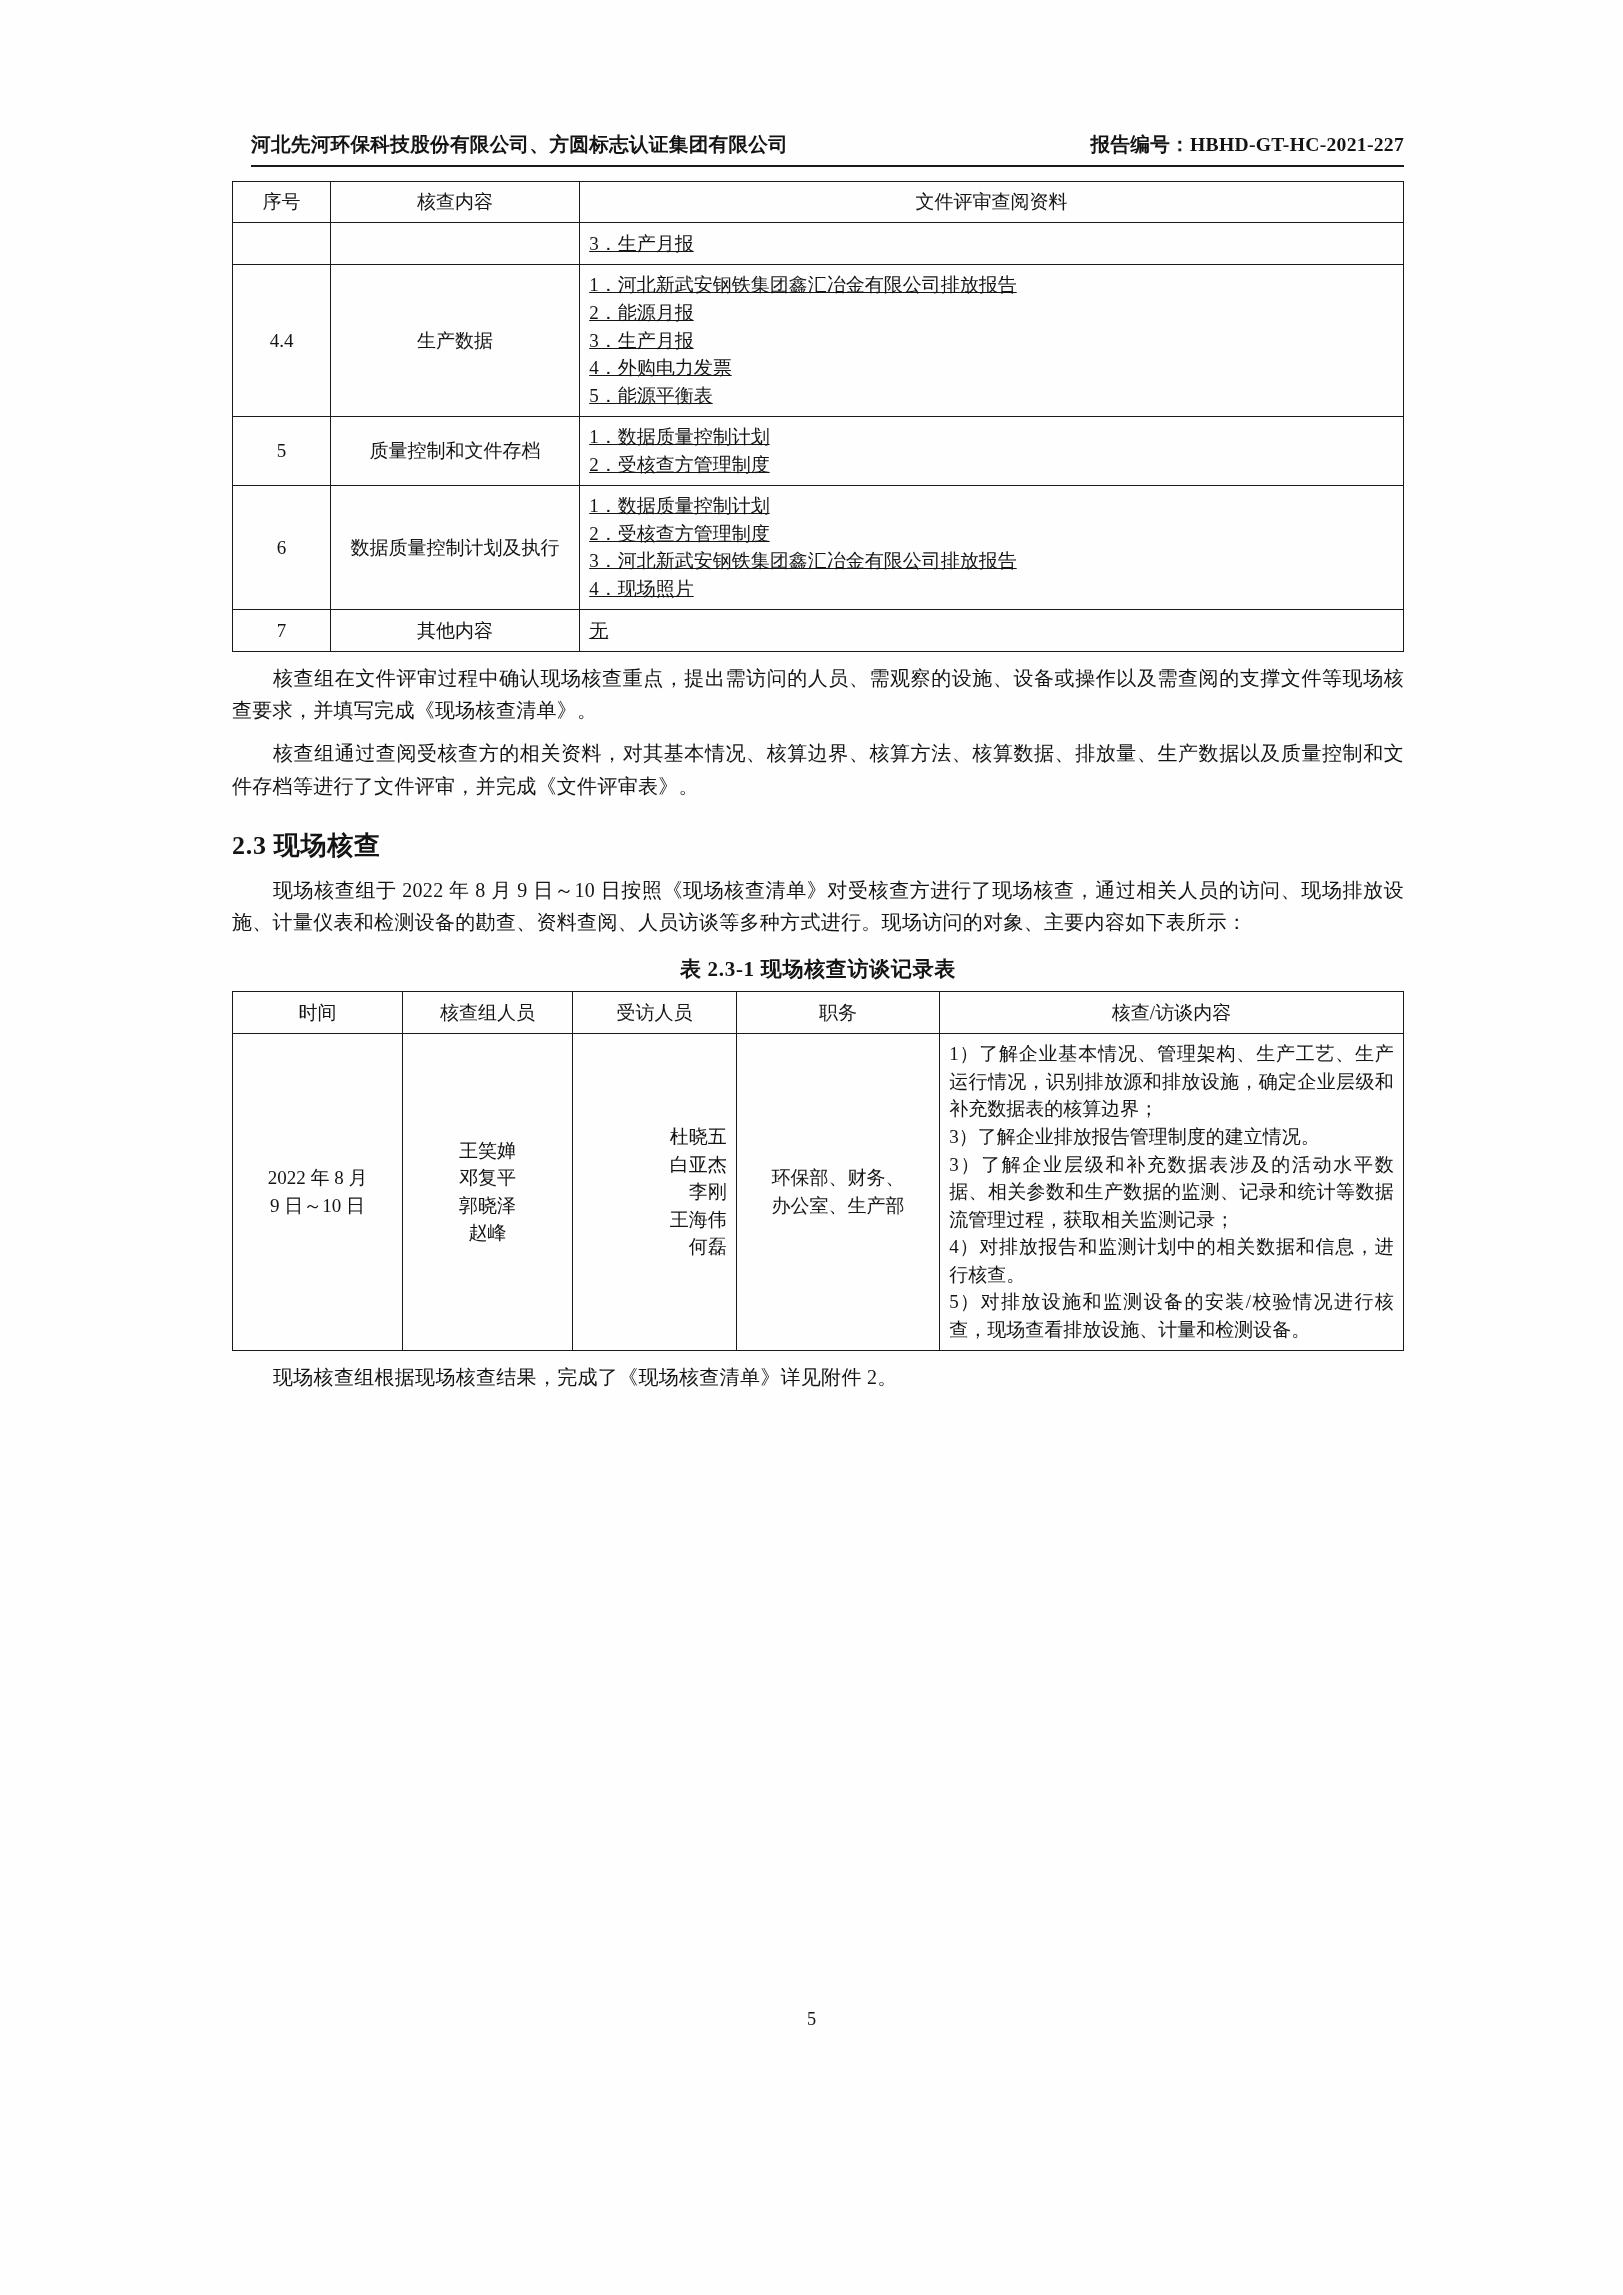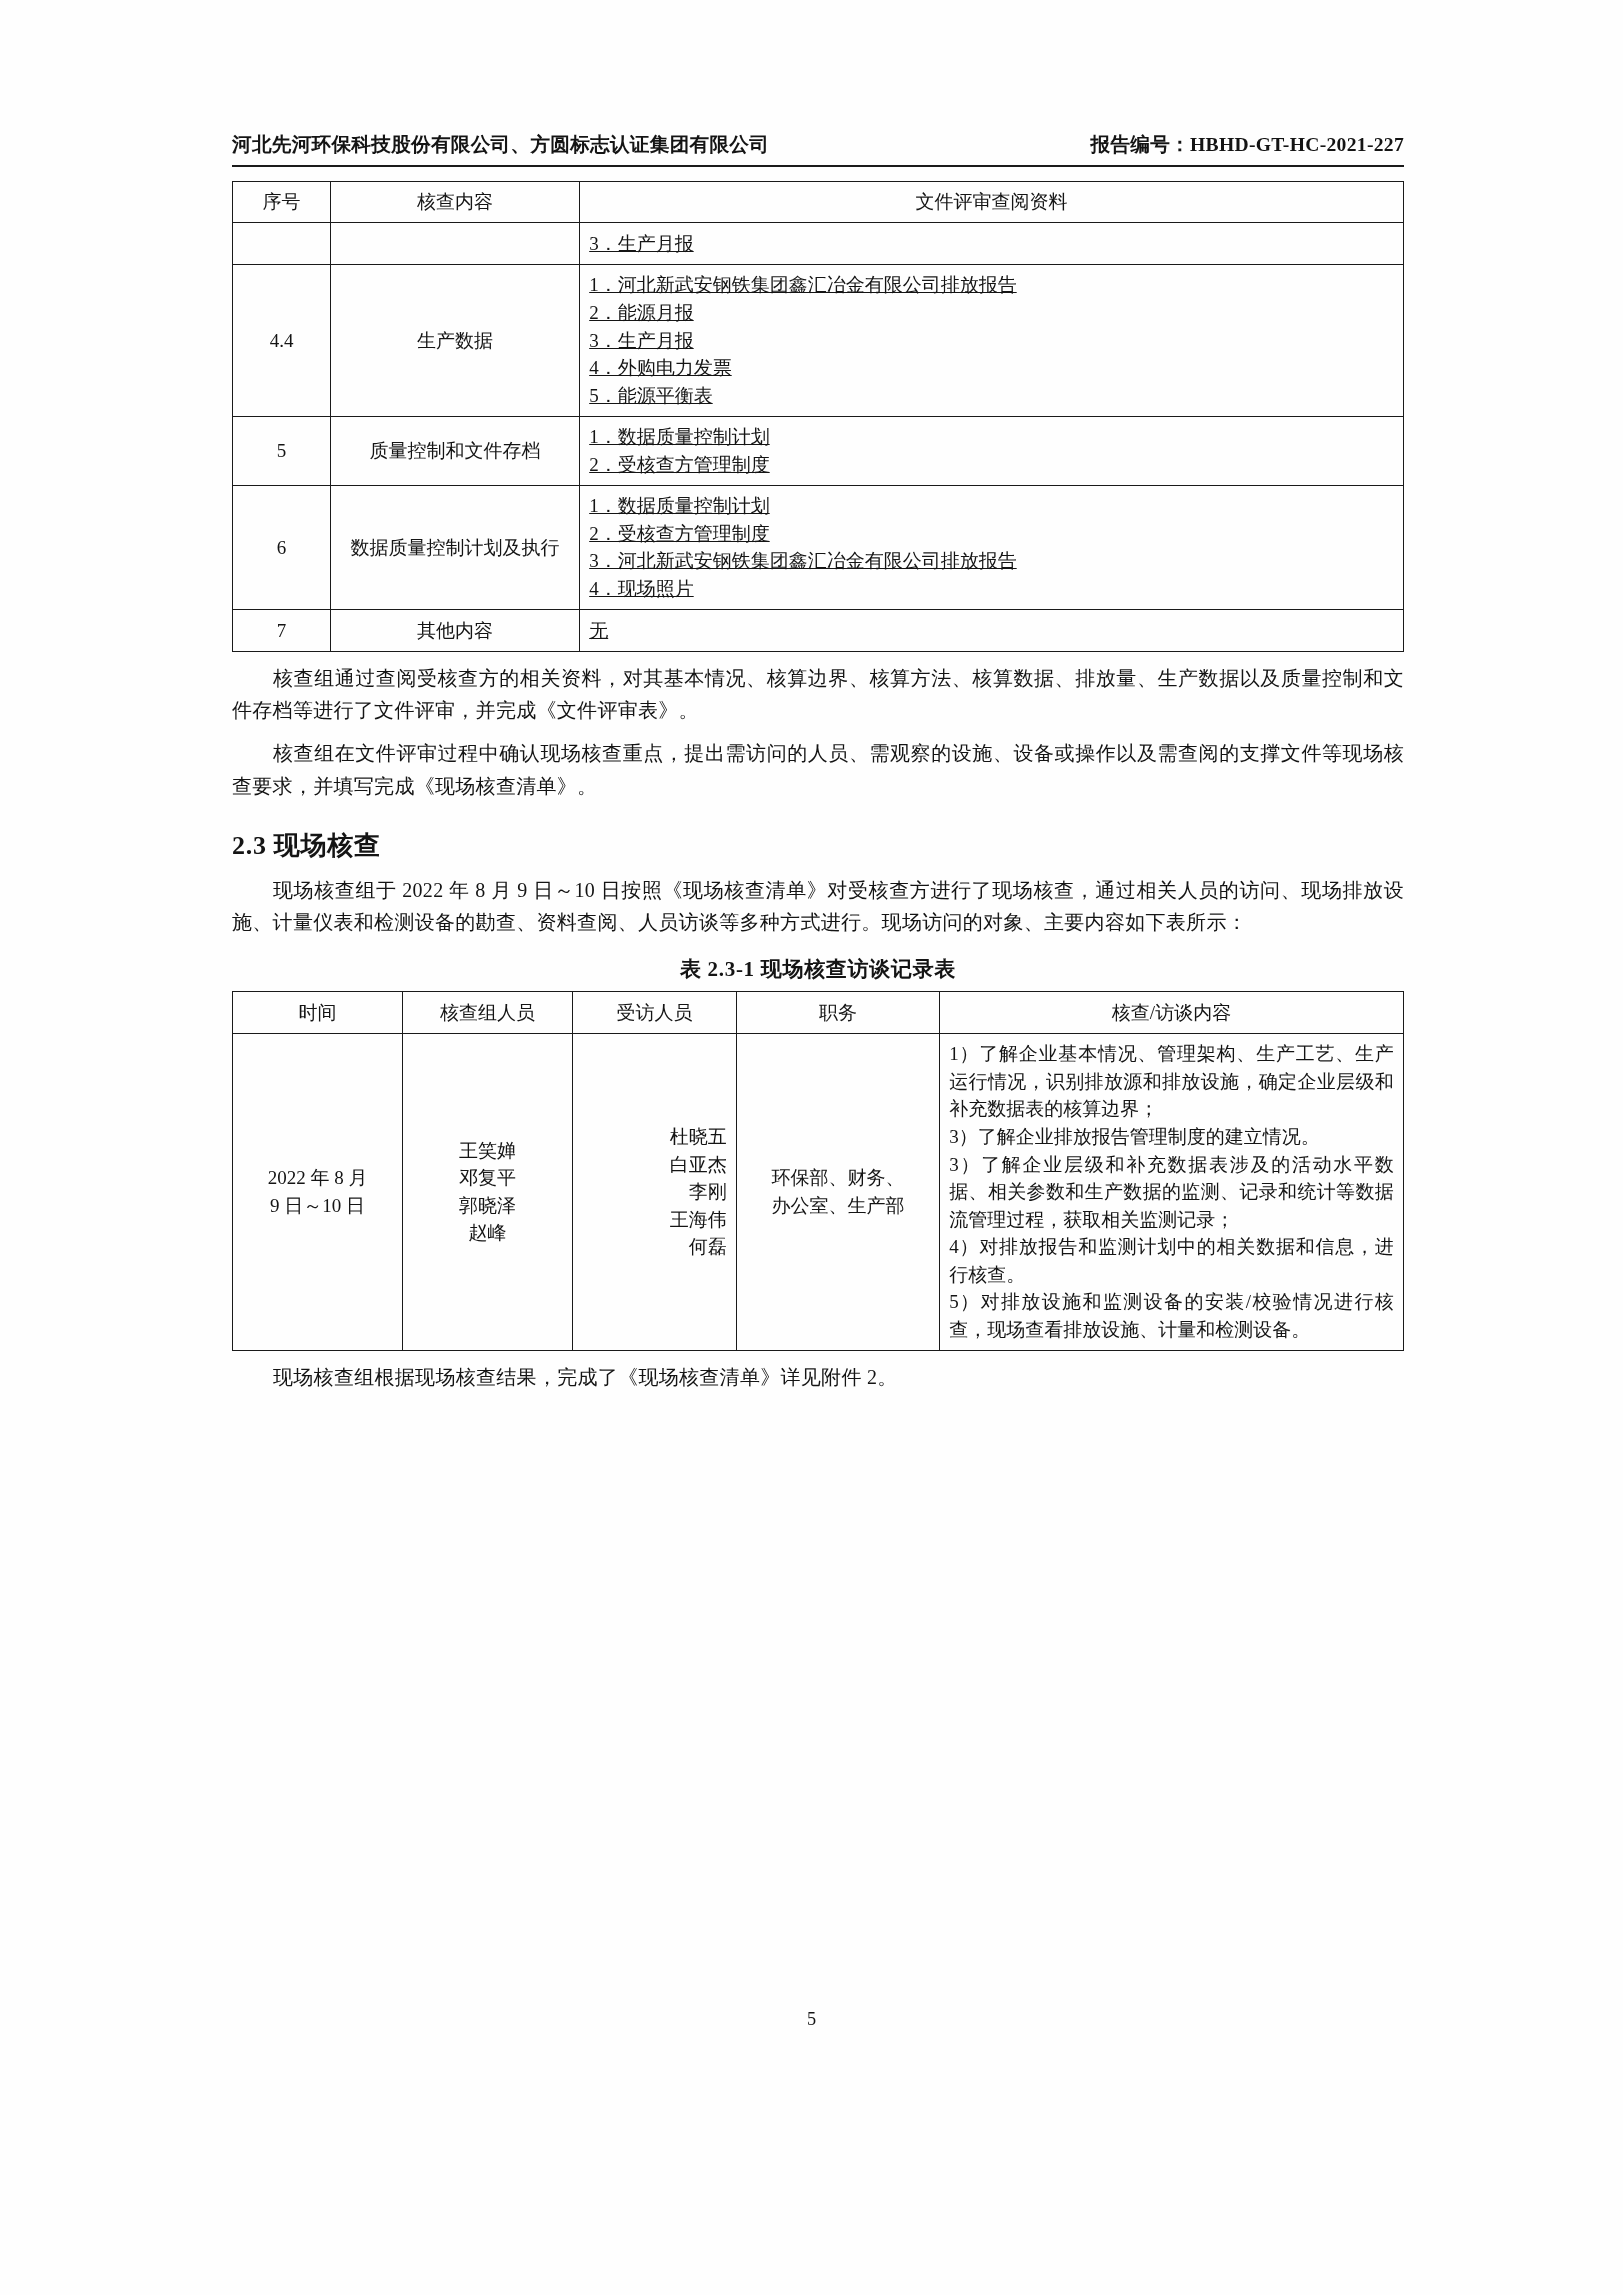--- a/index.html
+++ b/index.html
@@ -30,20 +30,21 @@
   
   .doc-header {
     display: flex;
     justify-content: space-between;
     font-size: 19.6px;
     font-weight: bold;
     letter-spacing: 0.3px;
     padding-bottom: 6.5px;
     border-bottom: 2px solid #1a1a1a;
     margin-bottom: 14.4px;
+    margin-left: 19px;
   }
   .doc-header .left { white-space: nowrap; }
   .doc-header .right { white-space: nowrap; }
 
   
   table.doc-table {
     border-collapse: collapse;
     width: 100%;
     table-layout: fixed;
   }
@@ -190,22 +191,22 @@
           <td class="c">其他内容</td>
           <td class="l">
             <ul class="plainlist">
               <li>无</li>
             </ul>
           </td>
         </tr>
       </tbody>
     </table>
 
+    <p class="body">核查组在文件评审过程中确认现场核查重点，提出需访问的人员、需观察的设施、设备或操作以及需查阅的支撑文件等现场核查要求，并填写完成《现场核查清单》。</p>
     <p class="body">核查组通过查阅受核查方的相关资料，对其基本情况、核算边界、核算方法、核算数据、排放量、生产数据以及质量控制和文件存档等进行了文件评审，并完成《文件评审表》。</p>
-    <p class="body">核查组在文件评审过程中确认现场核查重点，提出需访问的人员、需观察的设施、设备或操作以及需查阅的支撑文件等现场核查要求，并填写完成《现场核查清单》。</p>
 
     <h2 class="section">
       <span>2.3</span>
       <span>现场核查</span>
     </h2>
 
     <p class="body">现场核查组于 2022 年 8 月 9 日～10 日按照《现场核查清单》对受核查方进行了现场核查，通过相关人员的访问、现场排放设施、计量仪表和检测设备的勘查、资料查阅、人员访谈等多种方式进行。现场访问的对象、主要内容如下表所示：</p>
 
     <div class="table-caption">表 2.3-1    现场核查访谈记录表</div>
 

